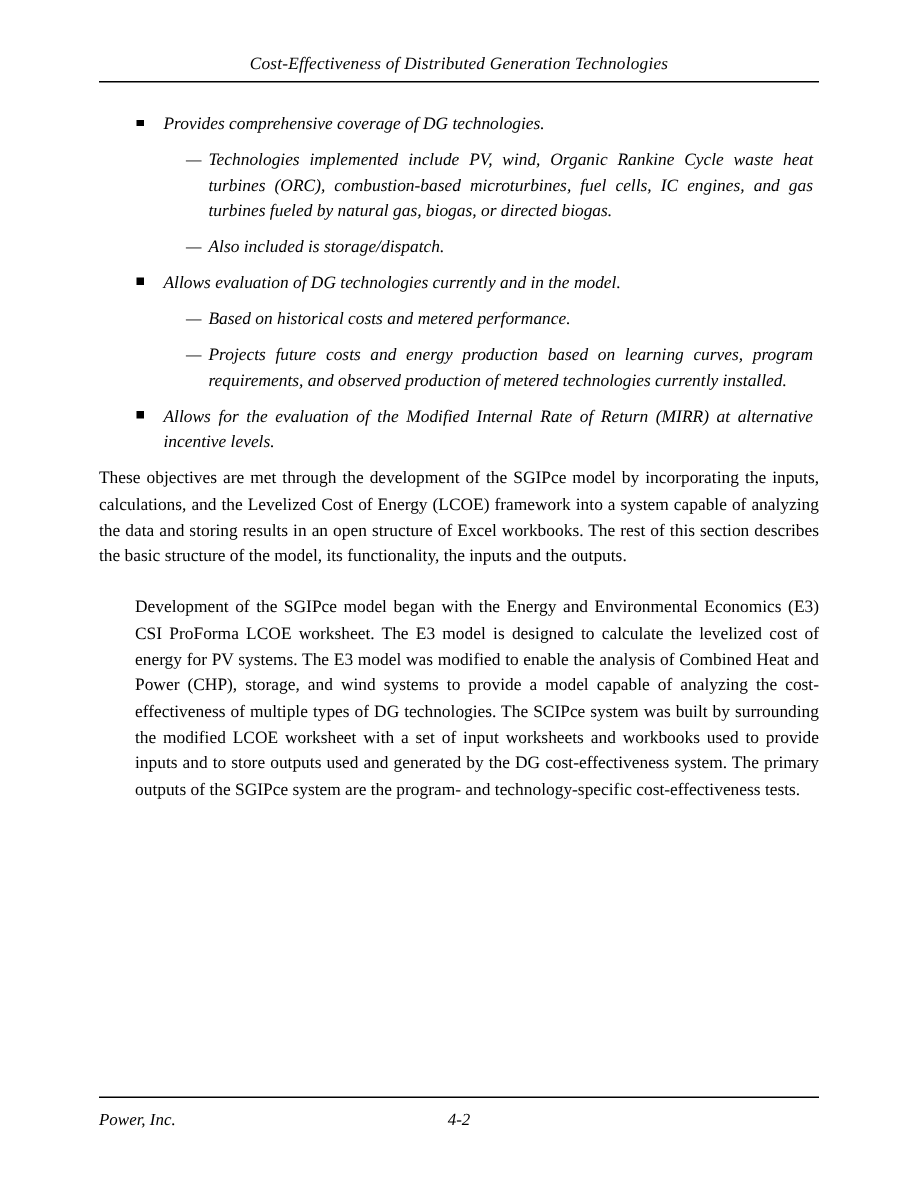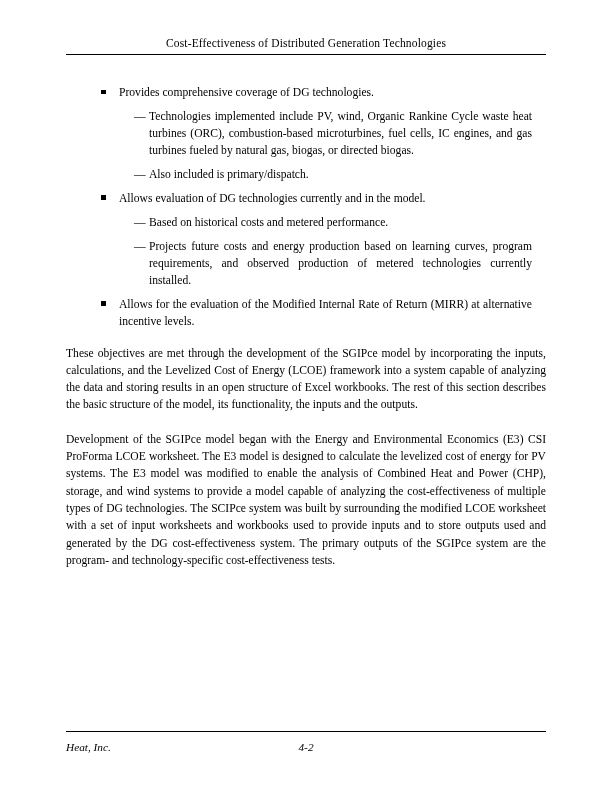--- a/index.html
+++ b/index.html
@@ -25,20 +25,21 @@
 
   
   .header {
     position: absolute;
     left: 66px;
     top: 36px;
     width: 480px;
   }
   .header-title {
     font-family: "Liberation Serif", "DejaVu Serif", serif;
+    font-style: italic;
     font-size: 11.5px;
     text-align: center;
     line-height: 15px;
     letter-spacing: 0.15px;
     white-space: nowrap;
   }
   .header-rule {
     margin-top: 3px;
     border-bottom: 1.6px solid #000;
   }
@@ -46,22 +47,23 @@
   
   .content {
     position: absolute;
     left: 66px;
     top: 70px;
     width: 480px;
   }
 
   
   .list {
-    margin: 14px;
+    margin: 4px;
     padding: 0;
+    font-style: italic;
   }
   .li1, .li2 {
     position: relative;
     text-align: justify;
     font-size: 11.6px;
     line-height: 17.3px;
   }
   .li1 {
     padding-left: 39px;
     margin-bottom: 6.5px;
@@ -100,21 +102,21 @@
   .heading {
     font-family: "Liberation Sans", "DejaVu Sans", sans-serif;
     font-weight: bold;
     font-size: 14.4px;
     line-height: 18px;
     margin-top: 28px;
     margin-bottom: 0;
   }
   .heading .num { margin-right: 9px; }
 
-  .para-approach { margin-top: 17px; }
+  .para-approach { margin-top: 17px; margin-left: 24px; }
 
   
   .footer {
     position: absolute;
     left: 66px;
     top: 731px;
     width: 480px;
   }
   .footer-rule {
     border-bottom: 1.6px solid #000;
@@ -164,21 +166,21 @@
         <span class="li-text">Provides comprehensive coverage of DG technologies.</span>
       </div>
 
       <div class="li2">
         <span class="marker">—</span>
         <span class="li-text">Technologies implemented include PV, wind, Organic Rankine Cycle waste heat turbines (ORC), combustion-based microturbines, fuel cells, IC engines, and gas turbines fueled by natural gas, biogas, or directed biogas.</span>
       </div>
 
       <div class="li2">
         <span class="marker">—</span>
-        <span class="li-text">Also included is primary/dispatch.</span>
+        <span class="li-text">Also included is storage/dispatch.</span>
       </div>
 
       <div class="li1">
         <span class="marker"></span>
         <span class="li-text">Allows evaluation of DG technologies currently and in the model.</span>
       </div>
 
       <div class="li2">
         <span class="marker">—</span>
         <span class="li-text">Based on historical costs and metered performance.</span>
@@ -199,18 +201,18 @@
     <p class="para para-objectives">These objectives are met through the development of the SGIPce model by incorporating the inputs, calculations, and the Levelized Cost of Energy (LCOE) framework into a system capable of analyzing the data and storing results in an open structure of Excel workbooks.  The rest of this section describes the basic structure of the model, its functionality, the inputs and the outputs.</p>
 
 
     <p class="para para-approach">Development of the SGIPce model began with the Energy and Environmental Economics (E3) CSI ProForma LCOE worksheet.  The E3 model is designed to calculate the levelized cost of energy for PV systems.  The E3 model was modified to enable the analysis of Combined Heat and Power (CHP), storage, and wind systems to provide a model capable of analyzing the cost-effectiveness of multiple types of DG technologies.  The SCIPce system was built by surrounding the modified LCOE worksheet with a set of input worksheets and workbooks used to provide inputs and to store outputs used and generated by the DG cost-effectiveness system.  The primary outputs of the SGIPce system are the program- and technology-specific cost-effectiveness tests.</p>
 
   </div>
 
   <div class="footer">
     <div class="footer-rule"></div>
     <div class="footer-row">
-      <span class="footer-left">Heat, Inc.</span>
+      <span class="footer-left">Power, Inc.</span>
       <span class="footer-center">4-2</span>
     </div>
   </div>
 
 </div>
 
 </body></html>

